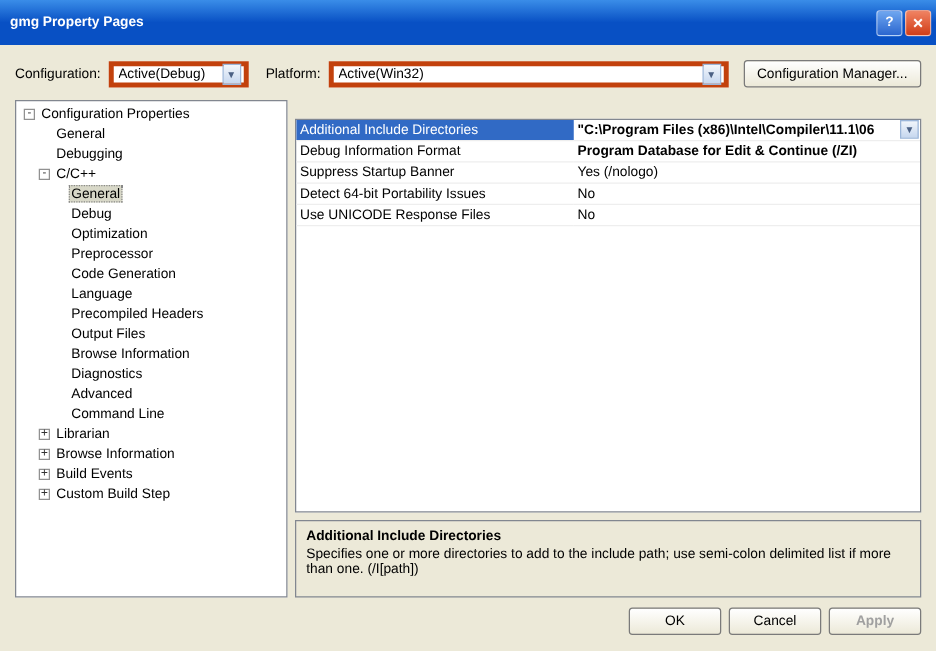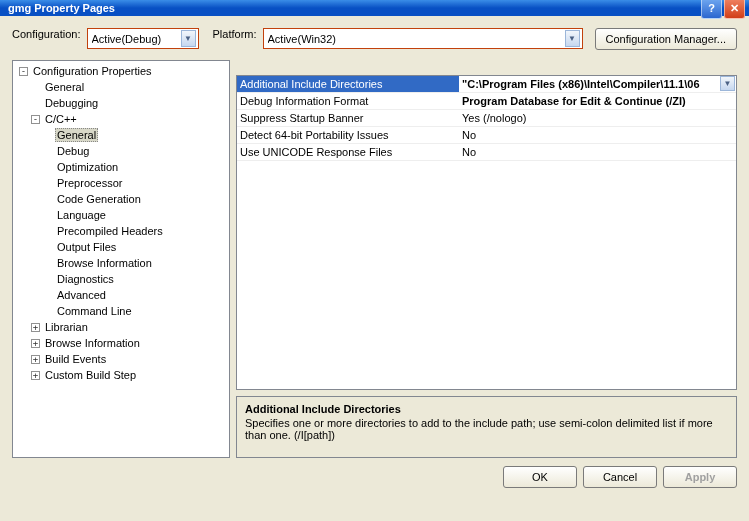--- a/index.html
+++ b/index.html
@@ -1,28 +1,28 @@
 <!DOCTYPE html>
 <html><head>
 <meta charset="utf-8">
 <style>
 * { box-sizing: border-box; margin: 0; padding: 0; font-family: Tahoma, Arial, sans-serif; font-size: 11px; }
 body { background: #ece9d8; width: 749px; height: 521px; overflow: hidden; }
 
-.titlebar { height: 16px; background: linear-gradient(to bottom, #3a8de8 0%, #0850c4 50%, #0850c4 100%); display: flex; align-items: center; padding: 0 4px 0 8px; color: white; font-weight: bold; font-size: 13px; }
+.titlebar { height: 36px; background: linear-gradient(to bottom, #3a8de8 0%, #0850c4 50%, #0850c4 100%); display: flex; align-items: center; padding: 0 4px 0 8px; color: white; font-weight: bold; font-size: 13px; }
 .titlebar .title { flex: 1; }
 .titlebar .sysbtn { width: 21px; height: 21px; margin-left: 2px; border-radius: 3px; display: inline-flex; align-items: center; justify-content: center; font-family: Marlett, Arial; color: white; font-weight: bold; border: 1px solid rgba(255,255,255,.5); }
 .helpbtn { background: linear-gradient(to bottom, #6fa7f0, #2b66cf); }
 .closebtn { background: linear-gradient(to bottom, #f08262, #d13e18); }
 
 .content { padding: 12px 12px 8px 12px; }
 
-.row1 { display: flex; align-items: flex-start; gap: 6px; margin-bottom: 10px; }
+.row1 { display: flex; align-items: center; gap: 6px; margin-bottom: 10px; }
 .row1 label { color: #000; }
-.combo { height: 21px; background: white; border: 1px solid #c2410c; display: inline-flex; align-items: center; padding: 0 2px 0 4px; }
+.combo { height: 21px; background: white; border: 4px solid #c2410c; display: inline-flex; align-items: center; padding: 0 2px 0 4px; }
 .combo .txt { flex: 1; color: #000; overflow: hidden; white-space: nowrap; }
 .combo .arrow { width: 15px; height: 17px; background: linear-gradient(to bottom, #f2f6fb, #c6d7ef); border: 1px solid #9cb6d9; display: inline-flex; align-items: center; justify-content: center; font-size: 8px; color: #4b6185; }
 .btn { height: 22px; background: linear-gradient(to bottom, #fff, #ece9d8); border: 1px solid #7a7a7a; border-radius: 3px; padding: 0 10px; cursor: default; }
 
 .main { display: flex; gap: 6px; height: 398px; }
 .tree { width: 218px; border: 1px solid #828790; background: white; overflow: auto; padding: 2px 0; }
 .tree ul { list-style: none; }
 .tree li { padding: 0; }
 .node { display: flex; align-items: center; height: 16px; padding-left: 0; white-space: nowrap; }
 .indent { display: inline-block; }

